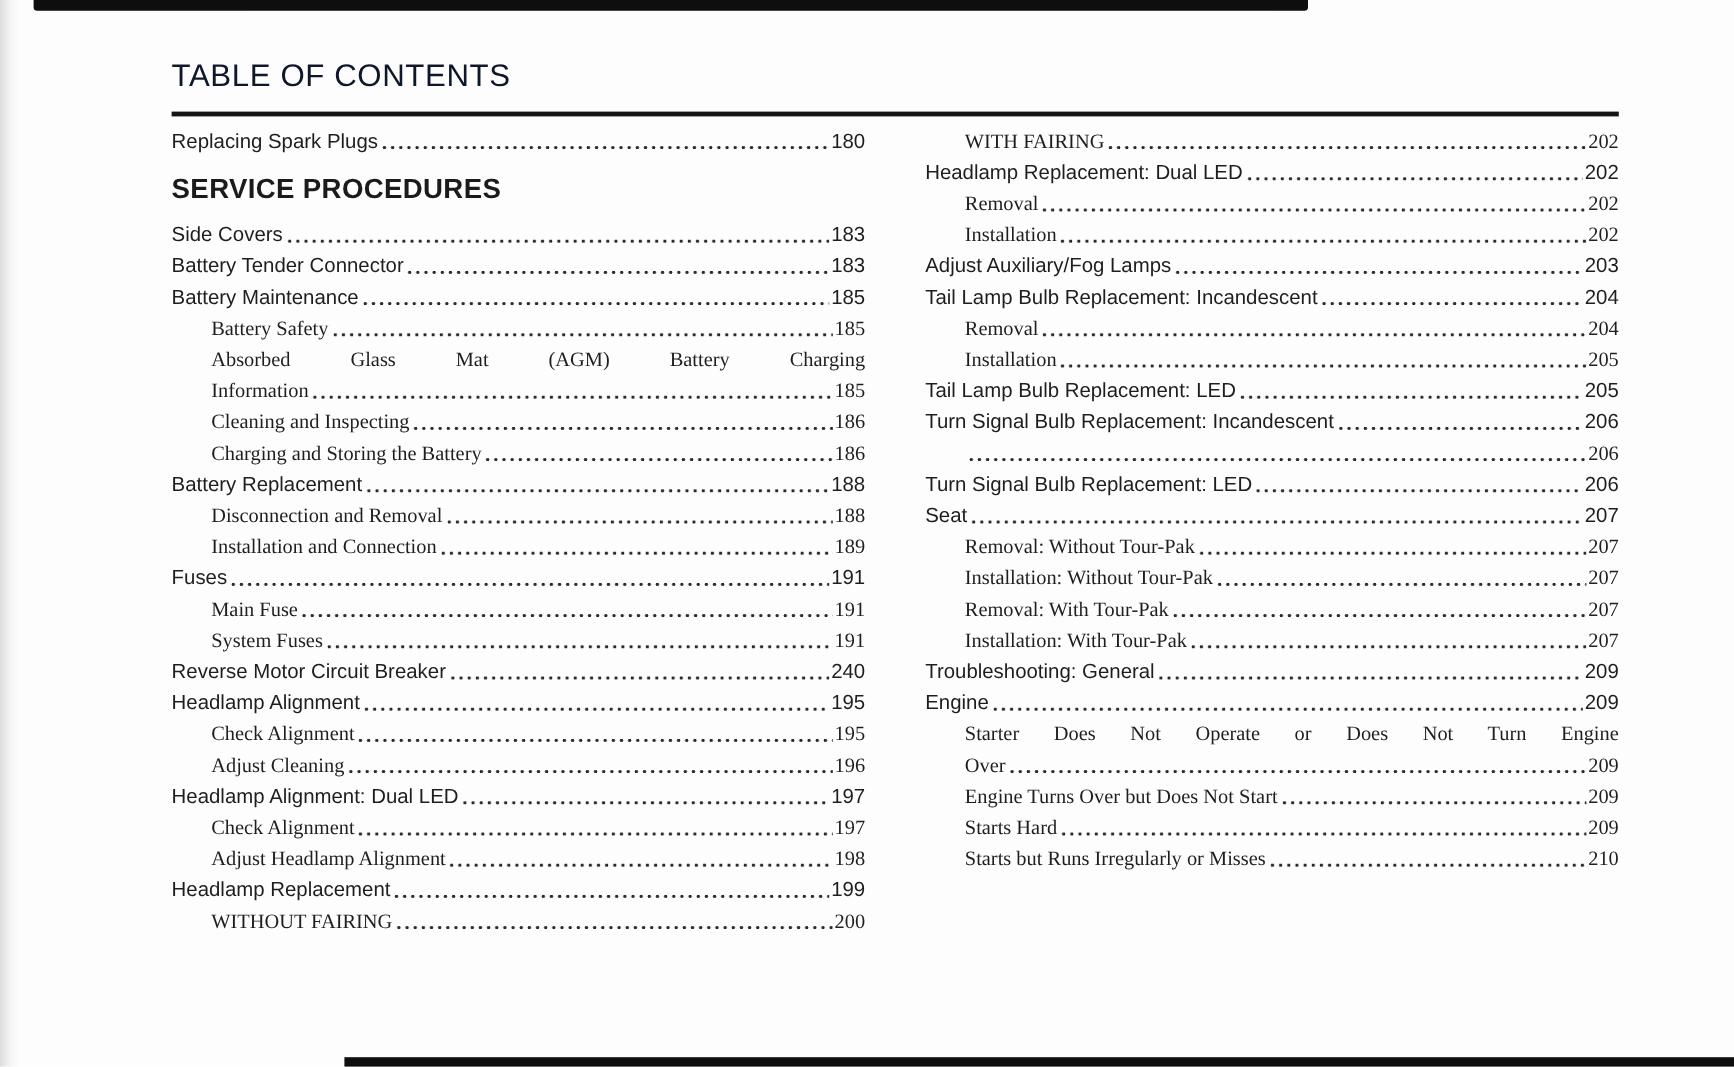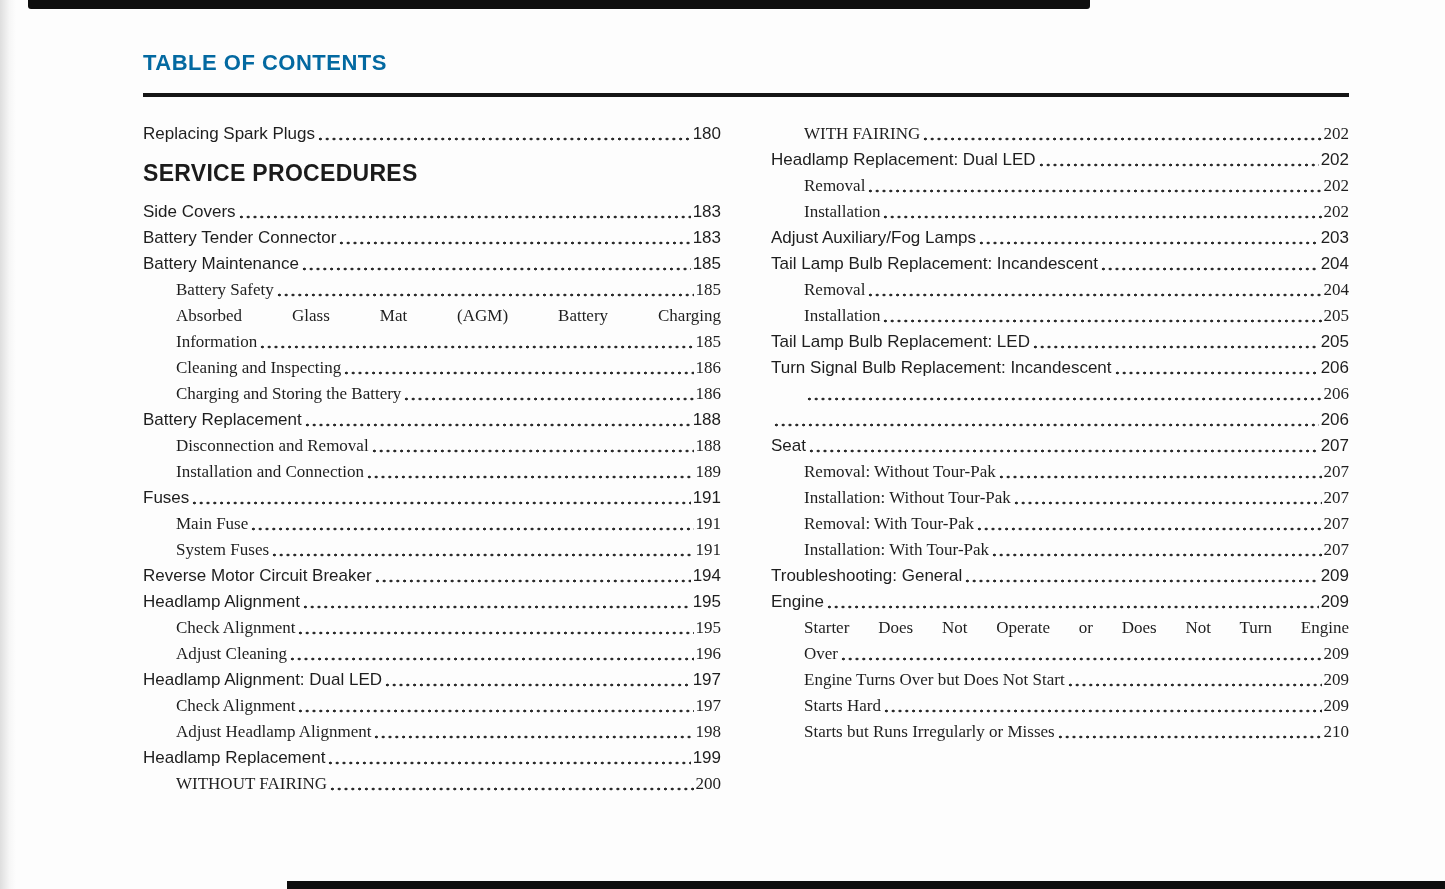--- a/index.html
+++ b/index.html
@@ -41,35 +41,35 @@
     height: 8px;
   }
   .content {
     position: absolute;
     left: 143px;
     top: 46px;
     width: 1206px;
   }
   h1.title {
     margin: 0;
-    font-size: 22px;
+    font-size: 26px;
     line-height: 34px;
-    font-weight: 700;
+    font-weight: 400;
     letter-spacing: 0.5px;
-    color: #0369a1;
+    color: #0f172a;
   }
   .rule {
     margin-top: 13px;
     height: 4px;
     background: #151515;
   }
   .columns {
     display: flex;
     gap: 50px;
-    margin-top: 24px;
+    margin-top: 8px;
   }
   .col {
     flex: 1 1 0;
     min-width: 0;
   }
   .toc-heading {
     font-size: 23px;
     line-height: 30px;
     font-weight: 700;
     letter-spacing: 0.3px;
@@ -229,21 +229,21 @@
             <div class="toc-line">
               <span class="toc-label">System Fuses</span>
               <span class="leader"></span>
               <span class="toc-page">191</span>
             </div>
           </div>
           <div class="toc-entry">
             <div class="toc-line">
               <span class="toc-label">Reverse Motor Circuit Breaker</span>
               <span class="leader"></span>
-              <span class="toc-page">194</span>
+              <span class="toc-page">240</span>
             </div>
           </div>
           <div class="toc-entry">
             <div class="toc-line">
               <span class="toc-label">Headlamp Alignment</span>
               <span class="leader"></span>
               <span class="toc-page">195</span>
             </div>
           </div>
           <div class="toc-entry indent">
@@ -368,20 +368,21 @@
             </div>
           </div>
           <div class="toc-entry indent">
             <div class="toc-line">
               <span class="leader"></span>
               <span class="toc-page">206</span>
             </div>
           </div>
           <div class="toc-entry">
             <div class="toc-line">
+              <span class="toc-label">Turn Signal Bulb Replacement: LED</span>
               <span class="leader"></span>
               <span class="toc-page">206</span>
             </div>
           </div>
           <div class="toc-entry">
             <div class="toc-line">
               <span class="toc-label">Seat</span>
               <span class="leader"></span>
               <span class="toc-page">207</span>
             </div>

